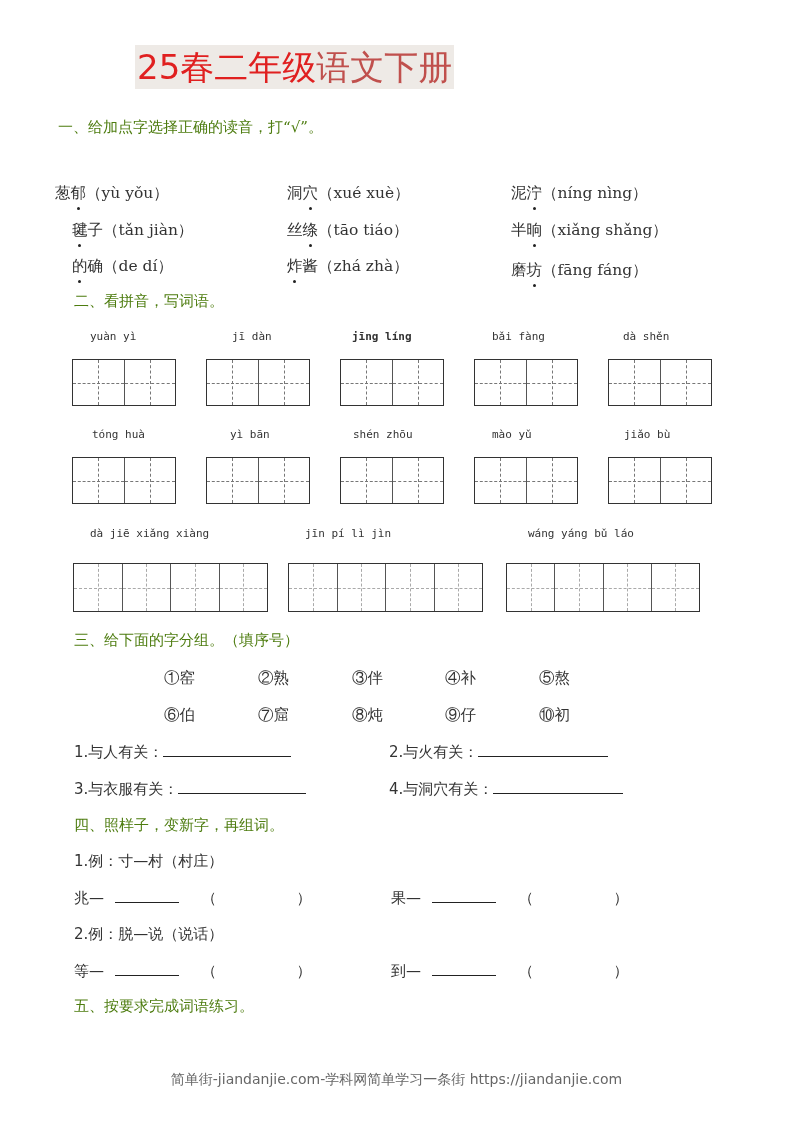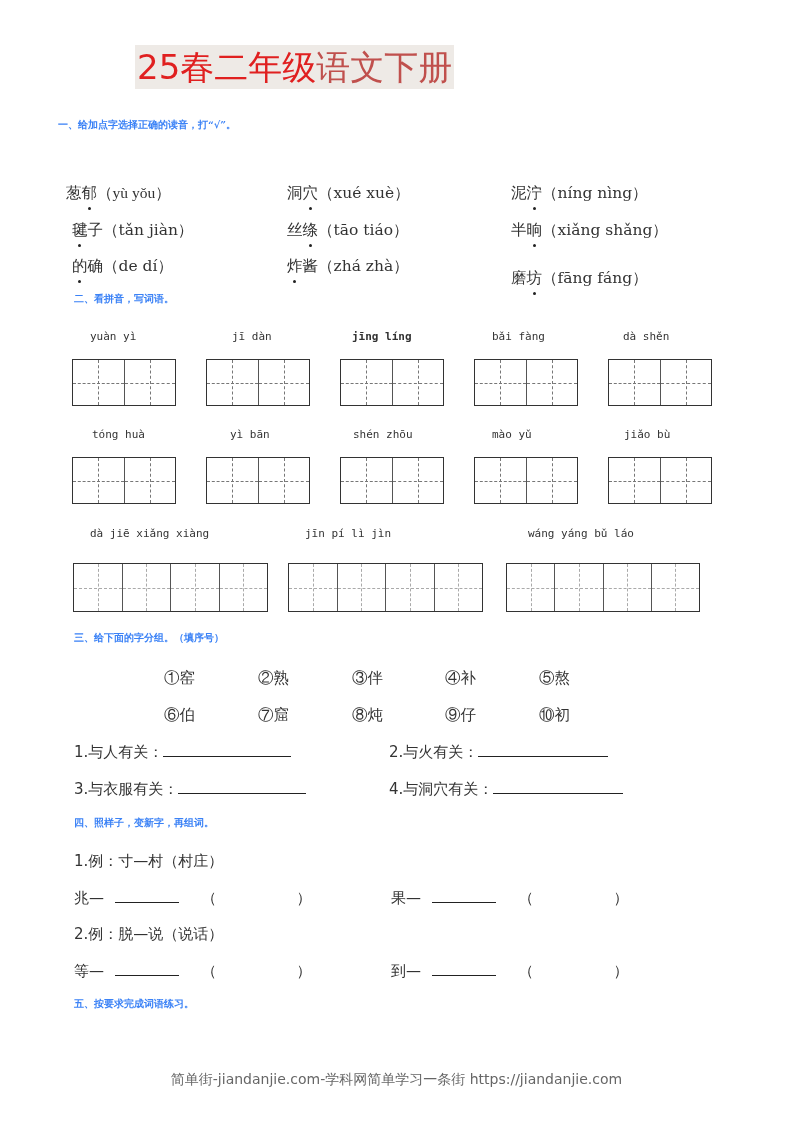--- a/index.html
+++ b/index.html
@@ -7,21 +7,21 @@
          font-family: "DejaVu Serif", "Liberation Serif", serif; color: #222; }
   .abs { position: absolute; white-space: nowrap; }
 
   
   .title { position: absolute; left: 135px; top: 45px; height: 44px; display: flex; align-items: center;
            font-family: "DejaVu Sans", "Liberation Sans", sans-serif; font-size: 34px; line-height: 44px; }
   .title .part1 { background: #eeeae6; padding: 0 2px; color: #e02020; letter-spacing: 0px; }
   .title .part1 .soft { color: #c0504d; }
   .title .part2 { background: #ffff00; color: #111; padding: 0 4px; }
 
-  .h { font-family: "DejaVu Serif", serif; font-weight: bold; font-size: 10px; color: #3b82f6; }
+  .h { font-family: "DejaVu Serif", serif; font-weight: normal; font-size: 15px; color: #4d7c0f; }
   .reg { font-family: "DejaVu Serif", serif; font-size: 15.5px; color: #333; }
   .sans { font-family: "DejaVu Sans", "Liberation Sans", sans-serif; font-size: 15px; color: #333; }
 
   .dotted-char { position: relative; display: inline-block; }
   .dotted-char::after { content: ""; position: absolute; left: 50%; bottom: -6px; width: 3px; height: 3px;
                         margin-left: -1.5px; background: #222; border-radius: 50%; }
 
   .py { position: absolute; font-family: "DejaVu Sans Mono", "Liberation Mono", monospace; font-size: 11px; color: #333; white-space: nowrap; }
 
   .grid { position: absolute; border: 1.3px solid #333; display: flex; box-sizing: border-box; }
@@ -275,23 +275,23 @@
 <div class="abs sans" style="left:391px; top:961px;">
   <span>到—</span>
   <span class="blank" style="width:64px; margin-left:6px;"></span>
   <span style="margin-left:18px;">（</span><span style="display:inline-block; width:80px;"></span><span>）</span>
 </div>
 
 <div class="abs h" style="left:74px; top:997px;">五、按要求完成词语练习。</div>
 
 <div class="footer">简单街-jiandanjie.com-学科网简单学习一条街 https://jiandanjie.com</div>
 
-<div class="abs reg" style="left:66px; top:183px;font-family:Liberation Serif, serif;"><span>葱</span><span class="dotted-char">郁</span><span></span><span>（yù  yǒu）</span></div>
+<div class="abs reg" style="left:55px; top:183px;"><span>葱</span><span class="dotted-char">郁</span><span></span><span>（yù  yǒu）</span></div>
 <div class="abs reg" style="left:287px; top:183px;"><span>洞</span><span class="dotted-char">穴</span><span></span><span>（xué  xuè）</span></div>
 <div class="abs reg" style="left:511px; top:183px;"><span>泥</span><span class="dotted-char">泞</span><span></span><span>（níng  nìng）</span></div>
 
 <div class="abs reg" style="left:72px; top:220px;"><span></span><span class="dotted-char">毽</span><span>子</span><span>（tǎn  jiàn）</span></div>
 <div class="abs reg" style="left:287px; top:220px;"><span>丝</span><span class="dotted-char">绦</span><span></span><span>（tāo  tiáo）</span></div>
 <div class="abs reg" style="left:511px; top:220px;"><span>半</span><span class="dotted-char">晌</span><span></span><span>（xiǎng  shǎng）</span></div>
 
 <div class="abs reg" style="left:72px; top:256px;"><span></span><span class="dotted-char">的</span><span>确</span><span>（de  dí）</span></div>
 <div class="abs reg" style="left:287px; top:256px;"><span></span><span class="dotted-char">炸</span><span>酱</span><span>（zhá  zhà）</span></div>
-<div class="abs reg" style="left:511px; top:268px;text-align:right;"><span>磨</span><span class="dotted-char">坊</span><span></span><span>（fāng  fáng）</span></div>
+<div class="abs reg" style="left:511px; top:260px;text-align:right;"><span>磨</span><span class="dotted-char">坊</span><span></span><span>（fāng  fáng）</span></div>
 
 </body></html>

